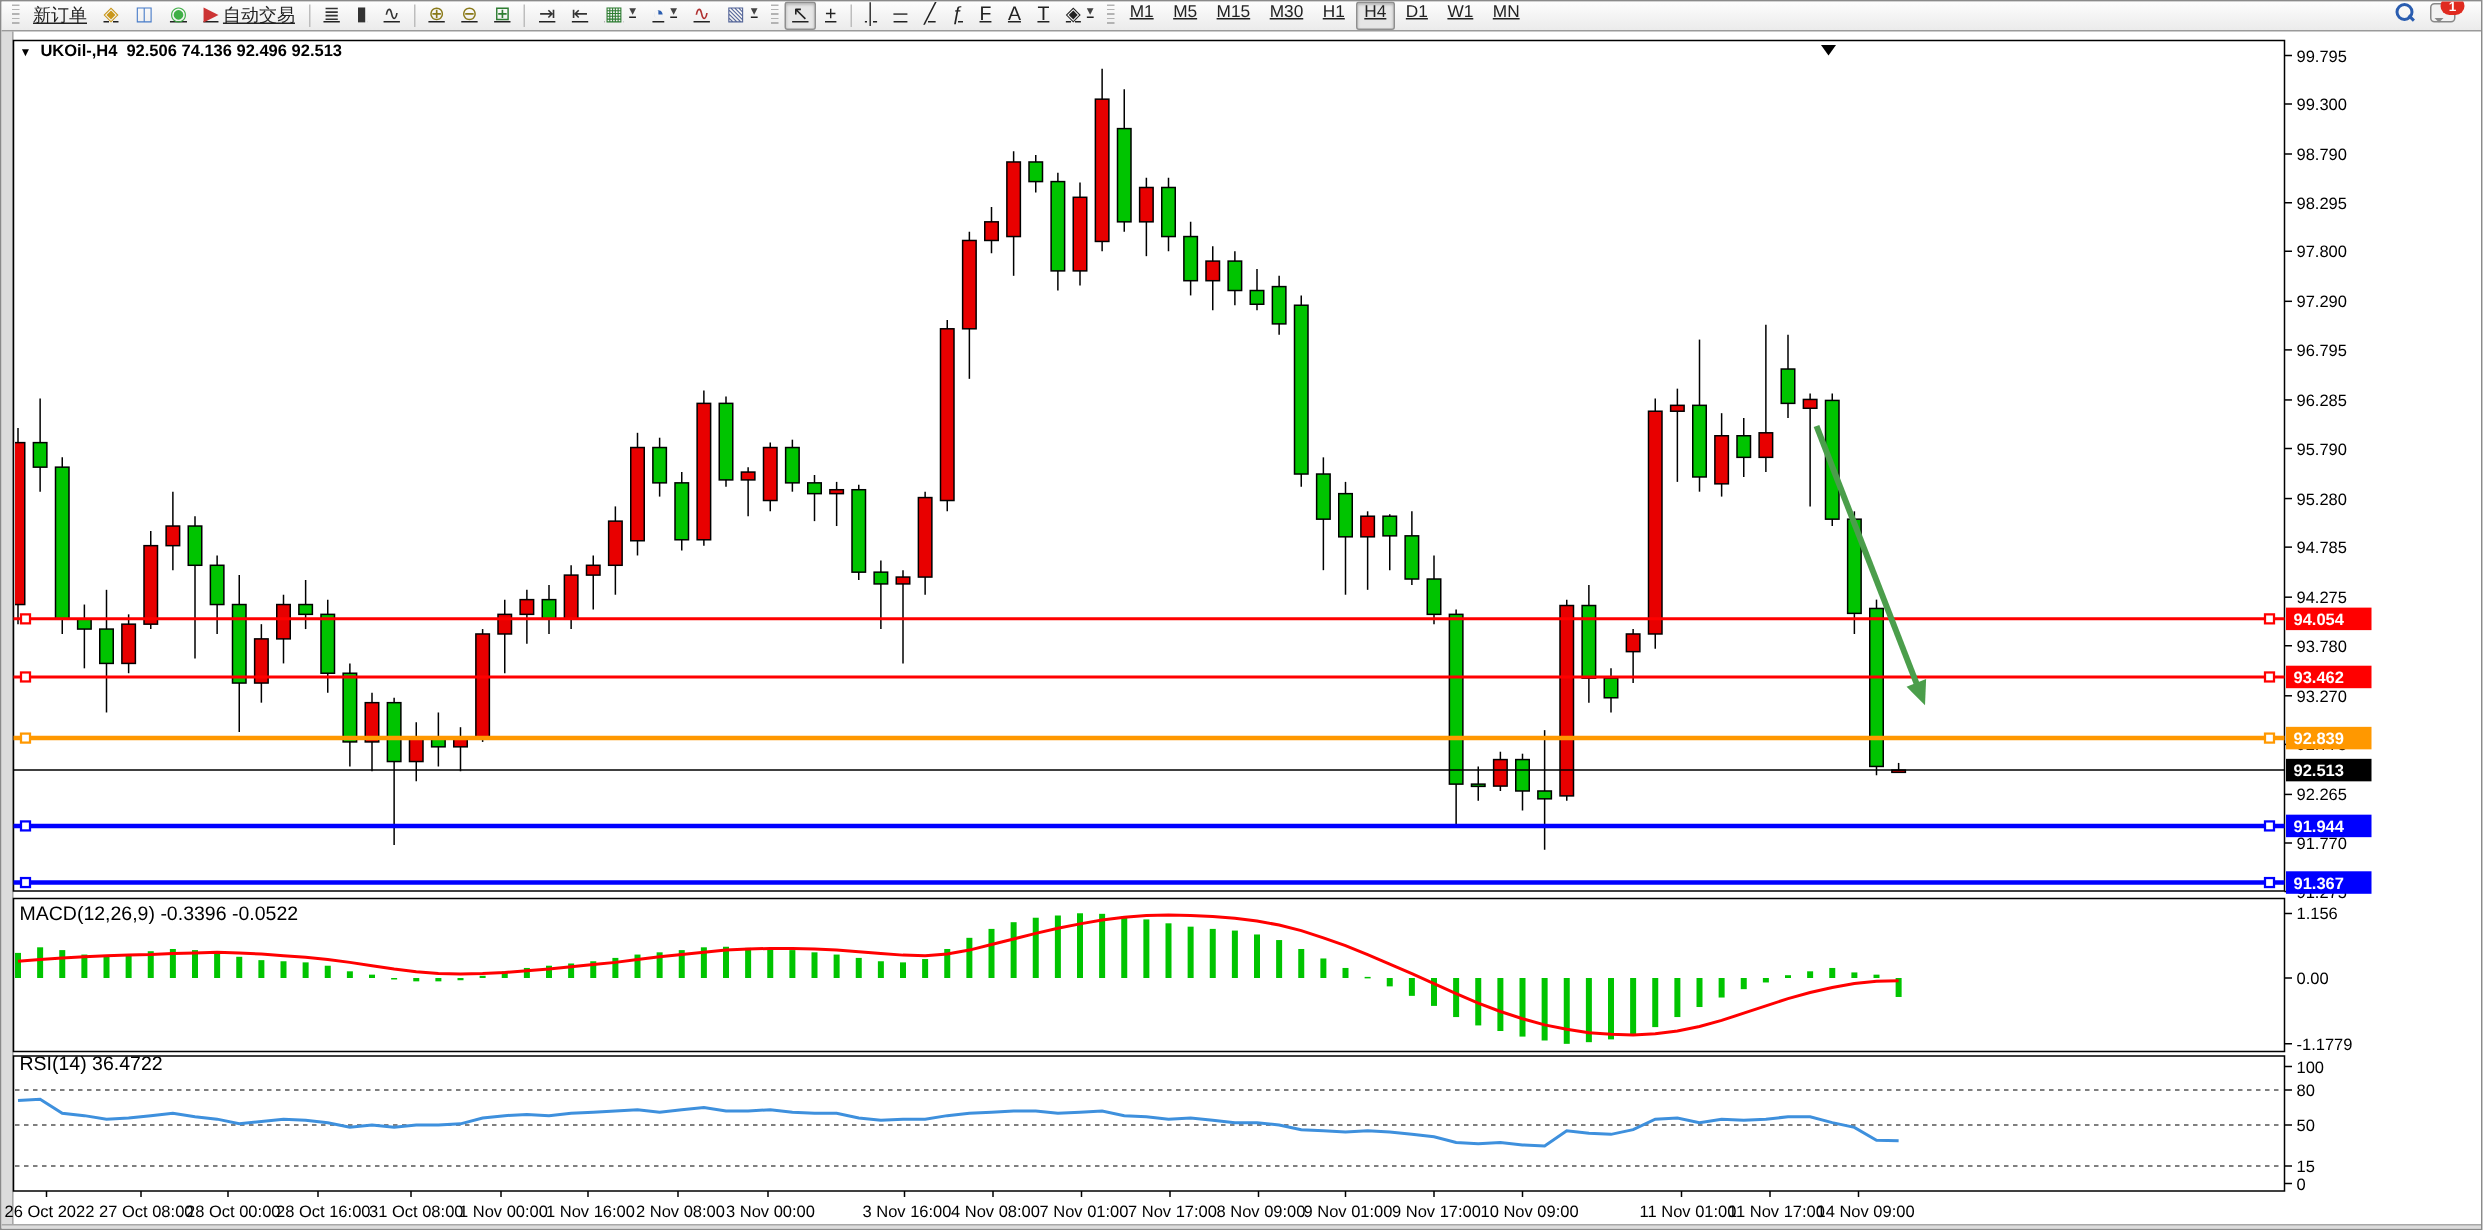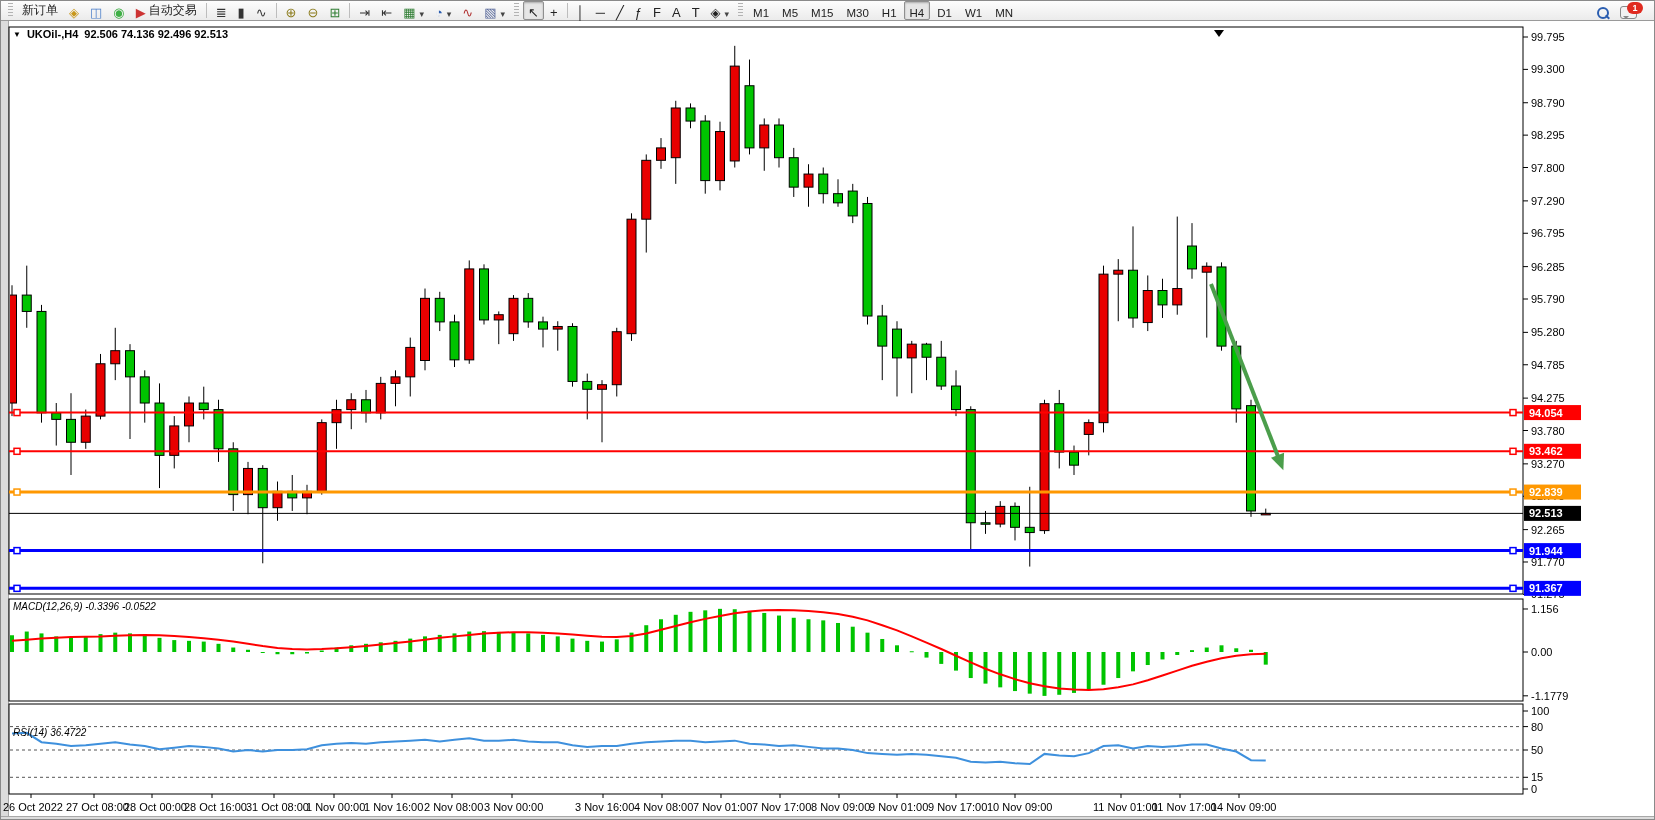--- a/index.html
+++ b/index.html
@@ -1,22 +1,22 @@
 <!DOCTYPE html>
 <html><head>
 <meta charset="utf-8">
 <style>
   html,body{margin:0;padding:0;background:#c8c8c8;font-family:"Liberation Sans",sans-serif;}
   .app{position:relative;width:1655px;height:820px;background:#ffffff;overflow:hidden;border:1px solid #8a8a8a;box-sizing:border-box;}
   
   .toolbar{position:absolute;left:0;top:0;width:1655px;height:20px;background:linear-gradient(#fdfdfd,#ebebeb);
     border-bottom:1px solid #9a9a9a;display:flex;align-items:center;gap:1px;font-size:12px;color:#222;
     padding:0 4px;box-sizing:border-box;z-index:30;}
-  .tb-btn{display:inline-flex;align-items:flex-end;gap:3px;height:17px;padding:0 4px;border:1px solid transparent;
-    border-radius:2px;white-space:nowrap;cursor:default;}
+  .tb-btn{display:inline-flex;align-items:flex-start;gap:3px;height:17px;padding:0 4px;border:1px solid transparent;
+    border-radius:2px;white-space:nowrap;cursor:default;text-decoration:underline;}
   .tb-btn.active{background:#e6e6e6;border:1px solid #8f8f8f;box-shadow:inset 0 1px 2px rgba(0,0,0,.25);}
   .tb-glyph{font-size:13px;line-height:1;}
   .tb-caret{font-size:9px;color:#444;margin-left:1px;}
   .tb-sep{width:1px;height:15px;background:#bdbdbd;margin:0 3px;flex:0 0 auto;}
   .tb-grip{width:5px;height:15px;margin:0 3px;flex:0 0 auto;
     background:repeating-linear-gradient(to bottom,#b3b3b3 0 1px,transparent 1px 3px);}
   .tb-spacer{flex:1 1 auto;}
   .tf-btn{padding:0 5px;font-size:11.5px;}
   .search-icon{position:relative;width:12px;height:12px;display:inline-block;}
   .search-icon::before{content:"";position:absolute;left:0;top:0;width:8px;height:8px;border:2px solid #2a5db0;border-radius:50%;}
@@ -24,23 +24,23 @@
   .chat-icon{position:relative;width:15px;height:11px;display:inline-block;background:#f2f2f2;border:1px solid #888;border-radius:3px;}
   .chat-icon::after{content:"";position:absolute;left:2px;bottom:-4px;border:3px solid transparent;border-top-color:#888;}
   .chat-badge{position:absolute;right:-7px;top:-5px;min-width:12px;height:12px;background:#e02b20;color:#fff;
     border-radius:7px;font-size:9px;line-height:12px;text-align:center;padding:0 2px;font-weight:bold;}
   
   .left-strip{position:absolute;left:0;top:20px;width:8px;height:795px;background:#dcdcdc;border-right:1px solid #a8a8a8;box-sizing:border-box;z-index:5;}
   .bottom-strip{position:absolute;left:0;top:815px;width:1655px;height:5px;background:#dcdcdc;border-top:1px solid #a8a8a8;box-sizing:border-box;z-index:5;}
   #chart-svg{position:absolute;left:0;top:0;z-index:10;}
   .chart-title{position:absolute;left:12px;top:27px;font-size:11px;font-weight:bold;color:#000;z-index:20;display:flex;gap:6px;align-items:center;}
   .chart-title .tri{font-size:8px;font-weight:normal;}
-  .pane-label{position:absolute;font-size:10px;color:#000;z-index:20;font-style:italic;}
+  .pane-label{position:absolute;font-size:13px;color:#000;z-index:20;}
   .macd-label{left:12px;top:600px;}
-  .rsi-label{left:12px;top:726px;}
+  .rsi-label{left:12px;top:700px;}
   
   .region{position:absolute;z-index:15;background:transparent;}
 </style>
 </head>
 <body>
 
 <div class="app">
   <div class="toolbar" id="toolbar">
       <div class="tb-grip"></div>
       <div class="tb-btn">

